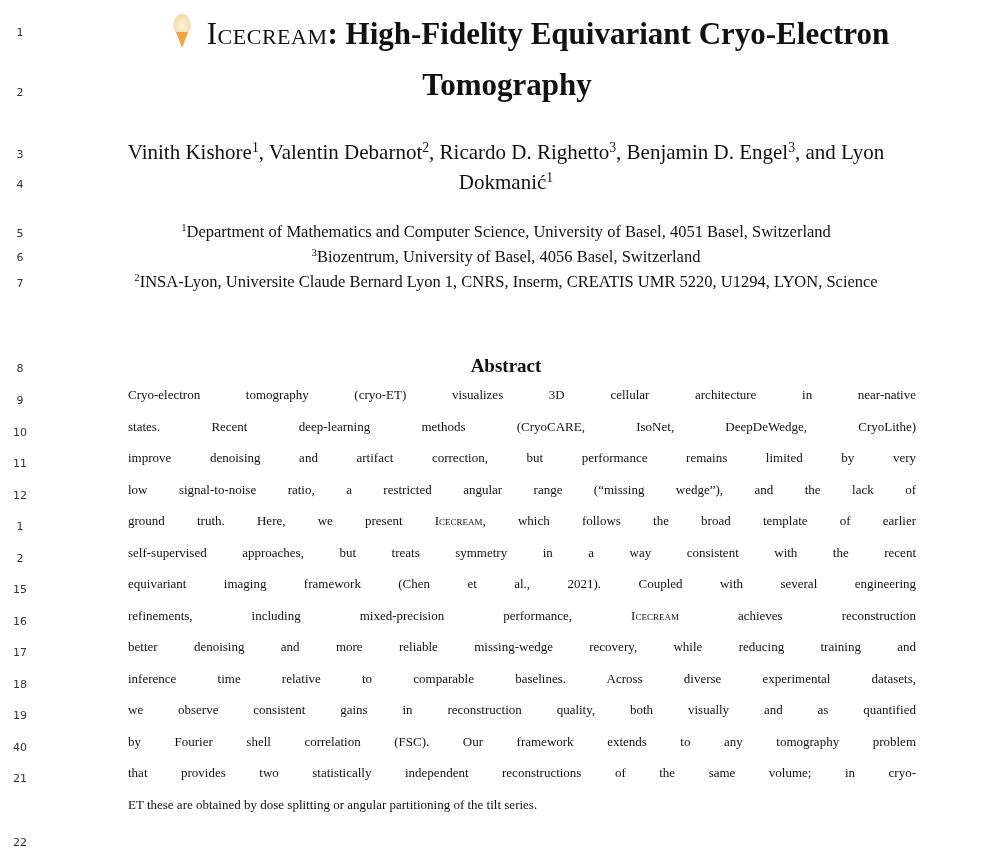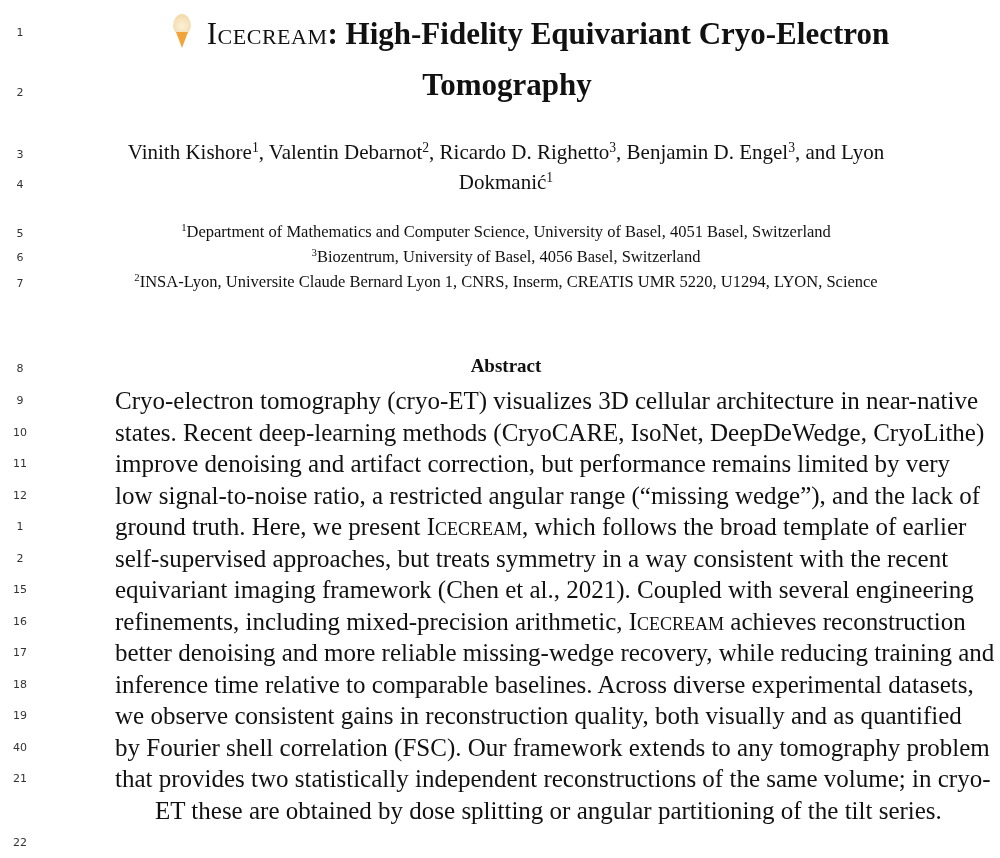--- a/index.html
+++ b/index.html
@@ -5,22 +5,22 @@
     html, body { margin: 0; padding: 0; background: #ffffff; }
     body { width: 1000px; height: 858px; position: relative; overflow: hidden; color: #111; font-family: "DejaVu Serif", serif; }
     .ln { position: absolute; left: 0; width: 40px; text-align: center; font-family: "DejaVu Sans", sans-serif; font-size: 11px; color: #333; }
     .row { position: absolute; left: 0; width: 1000px; }
     .title { font-family: "Liberation Serif", serif; font-weight: bold; font-size: 31px; text-align: center; white-space: nowrap; }
     .sc-big { font-weight: normal; font-variant: small-caps; letter-spacing: 0.5px; }
     .authors { font-family: "Liberation Serif", serif; font-size: 21px; text-align: center; white-space: nowrap; }
     .affil { font-family: "Liberation Serif", serif; font-size: 16.5px; text-align: center; white-space: nowrap; }
     sup { font-size: 0.65em; vertical-align: 0.55em; line-height: 0; }
     .abs-head { font-family: "Liberation Serif", serif; font-weight: bold; font-size: 19px; text-align: center; }
-    .abs-line { position: absolute; left: 115px; width: 788px; font-family: "Liberation Serif", serif; font-size: 25px; white-space: nowrap; text-align: justify; text-align-last: justify; }
-    .abs-line.last { text-align-last: left; margin-left: 40px; }
+    .abs-line { position: absolute; left: 128px; width: 788px; font-family: "Liberation Serif", serif; font-size: 13px; white-space: nowrap; text-align: justify; text-align-last: justify; }
+    .abs-line.last { text-align-last: left; }
     .sc { font-variant: small-caps; }
     .icon-icecream { display: inline-block; width: 22px; height: 34px; position: relative; vertical-align: -4px; margin-right: 14px; }
     .icon-icecream .cream { position: absolute; left: 2px; top: 0; width: 18px; height: 20px; background: radial-gradient(circle at 50% 60%, #fbf0d8 0%, #f3dcae 70%, #e8c890 100%); border-radius: 50% 50% 40% 40% / 60% 60% 40% 40%; }
     .icon-icecream .cone { position: absolute; left: 5px; top: 18px; width: 0; height: 0; border-left: 6px solid transparent; border-right: 6px solid transparent; border-top: 16px solid #f0a43a; }
   </style>
 </head>
 <body>
 
 <div>
   <div class="ln" style="top:26px">1</div>
@@ -66,20 +66,20 @@
 <div class="row abs-head" style="top:355px; left:6px;">Abstract</div>
 
 <div>
   <div class="abs-line" style="top:387px"><span>Cryo-electron tomography (cryo-ET) visualizes 3D cellular architecture in near-native</span></div>
   <div class="abs-line" style="top:419px"><span>states. Recent deep-learning methods (CryoCARE, IsoNet, DeepDeWedge, CryoLithe)</span></div>
   <div class="abs-line" style="top:450px"><span>improve denoising and artifact correction, but performance remains limited by very</span></div>
   <div class="abs-line" style="top:482px"><span>low signal-to-noise ratio, a restricted angular range (“missing wedge”), and the lack of</span></div>
   <div class="abs-line" style="top:513px"><span>ground truth. Here, we present </span><span class="sc">Icecream</span><span>, which follows the broad template of earlier</span></div>
   <div class="abs-line" style="top:545px"><span>self-supervised approaches, but treats symmetry in a way consistent with the recent</span></div>
   <div class="abs-line" style="top:576px"><span>equivariant imaging framework (Chen et al., 2021). Coupled with several engineering</span></div>
-  <div class="abs-line" style="top:608px"><span>refinements, including mixed-precision arithmetic, </span><span class="sc">Icecream</span><span> achieves reconstruction</span></div>
+  <div class="abs-line" style="top:608px"><span>refinements, including mixed-precision performance, </span><span class="sc">Icecream</span><span> achieves reconstruction</span></div>
   <div class="abs-line" style="top:639px"><span>better denoising and more reliable missing-wedge recovery, while reducing training and</span></div>
   <div class="abs-line" style="top:671px"><span>inference time relative to comparable baselines. Across diverse experimental datasets,</span></div>
   <div class="abs-line" style="top:702px"><span>we observe consistent gains in reconstruction quality, both visually and as quantified</span></div>
   <div class="abs-line" style="top:734px"><span>by Fourier shell correlation (FSC). Our framework extends to any tomography problem</span></div>
   <div class="abs-line" style="top:765px"><span>that provides two statistically independent reconstructions of the same volume; in cryo-</span></div>
   <div class="abs-line last" style="top:797px"><span>ET these are obtained by dose splitting or angular partitioning of the tilt series.</span></div>
 </div>
 
 </body></html>

